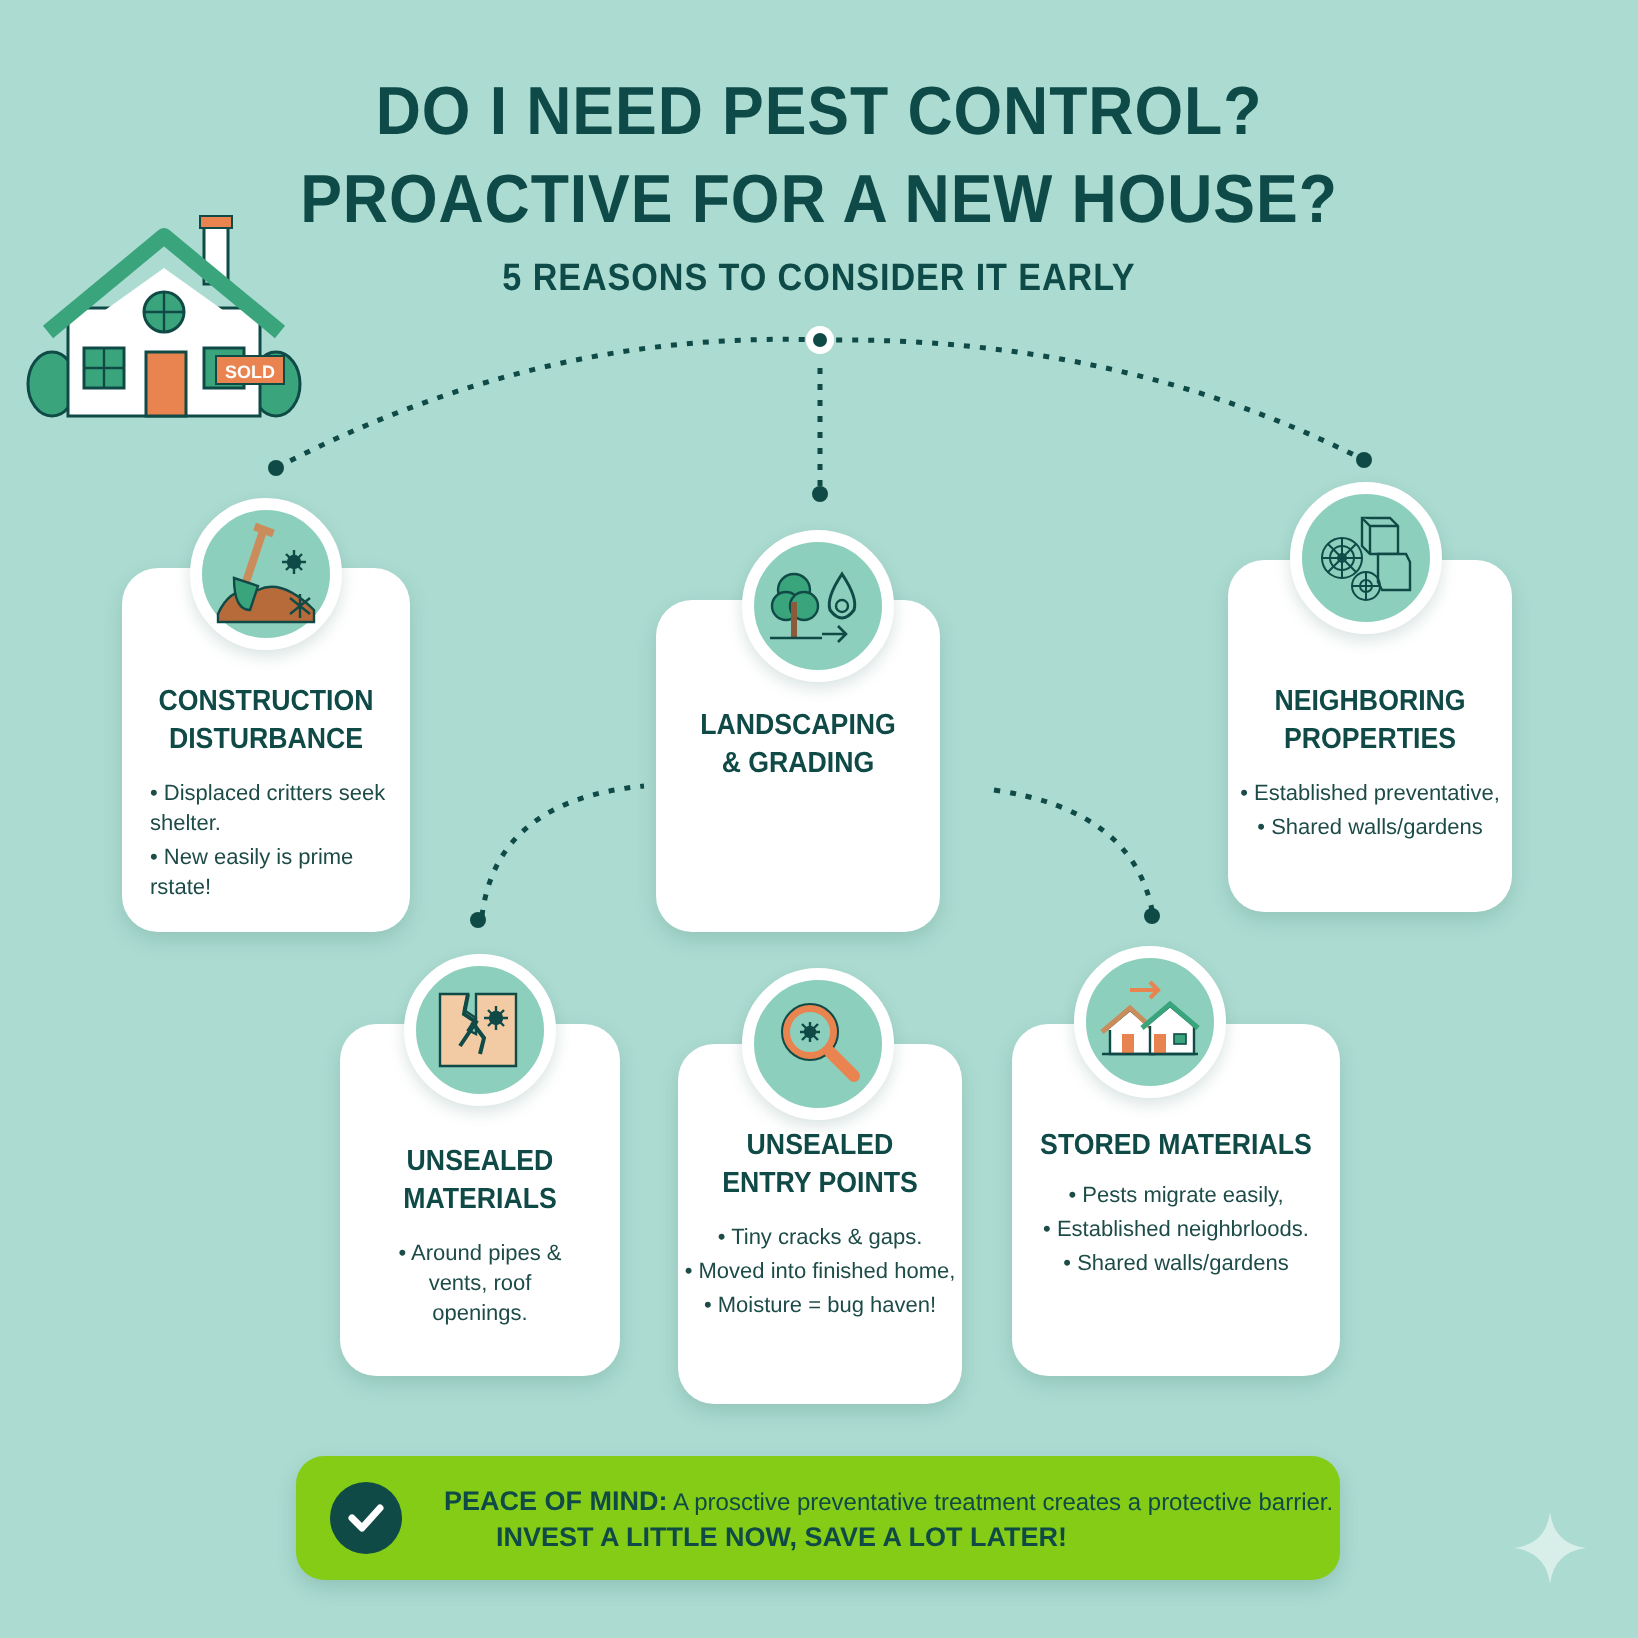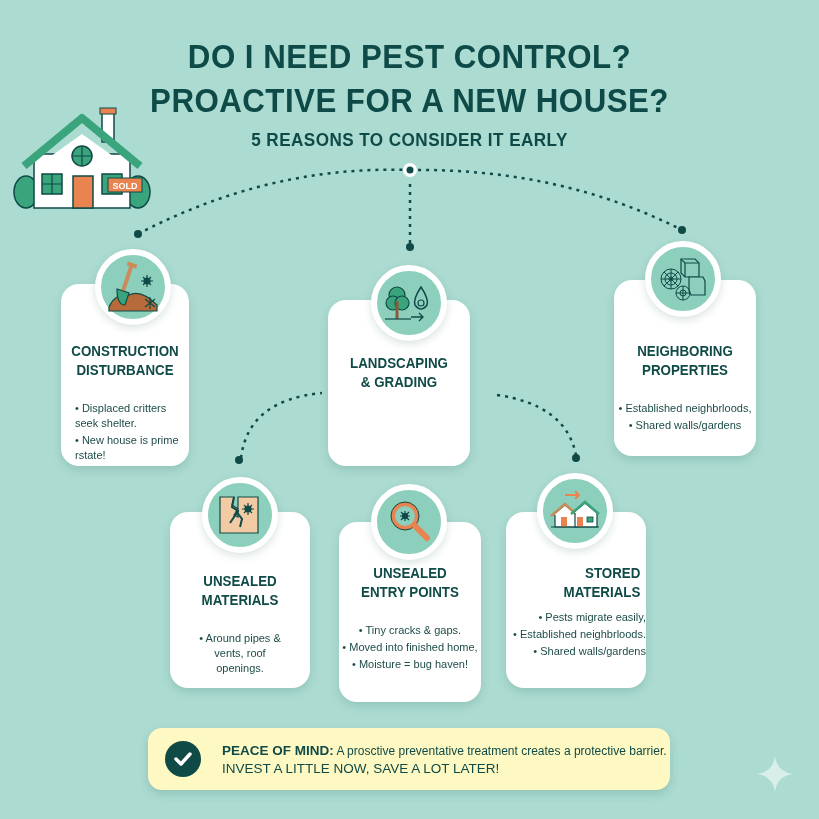--- a/index.html
+++ b/index.html
@@ -5,24 +5,24 @@
   html,body{margin:0;padding:0;}
   body{width:819px;height:819px;background:#acdbd1;position:relative;overflow:hidden;font-family:"Liberation Sans","DejaVu Sans",sans-serif;color:#0f4a47;}
   .title{position:absolute;left:0;width:819px;text-align:center;font-weight:700;color:#0e4b48;letter-spacing:0.5px;}
   .t1{top:36px;font-size:34px;line-height:40px;transform:scaleX(0.92);}
   .t2{top:80px;font-size:34px;line-height:40px;transform:scaleX(0.92);}
   .sub{top:128px;font-size:19px;line-height:24px;transform:scaleX(0.9);}
   svg.lines{position:absolute;left:0;top:0;}
   .card{position:absolute;background:#fff;border-radius:18px;box-shadow:0 4px 10px rgba(40,100,90,0.18);text-align:center;}
   .circle{position:absolute;width:64px;height:64px;border-radius:50%;background:#8ccfbc;border:6px solid #fff;box-shadow:0 3px 8px rgba(40,100,90,0.18);display:flex;align-items:center;justify-content:center;}
   .ctitle{font-weight:700;font-size:14.5px;line-height:19px;color:#0f4a47;transform:scaleX(0.92);}
-  .bullets{list-style:none;padding:0;margin:21px 0 0 0;font-size:11px;line-height:15px;color:#1d4c48;}
+  .bullets{list-style:none;padding:0;margin:10px 0 0 0;font-size:11px;line-height:15px;color:#1d4c48;}
   .bullets li{margin-bottom:2px;}
   .bullets li::before{content:"• ";}
-  .footer{position:absolute;left:148px;top:728px;width:522px;height:62px;background:#fef9c3;border-radius:14px;box-shadow:0 4px 10px rgba(40,100,90,0.2);}
+  .footer{position:absolute;left:148px;top:728px;width:522px;height:62px;background:#84cc16;border-radius:14px;box-shadow:0 4px 10px rgba(40,100,90,0.2);}
   .check{position:absolute;left:17px;top:13px;width:36px;height:36px;border-radius:50%;background:#0f4a47;display:flex;align-items:center;justify-content:center;}
   .ftext{position:absolute;left:74px;top:15px;font-size:12px;line-height:16px;color:#0f4a47;white-space:nowrap;}
   .ftext b{font-size:13.5px;}
   .sparkle{position:absolute;left:755px;top:754px;}
   .house{position:absolute;left:12px;top:104px;}
 </style>
 </head>
 <body>
 
 <div class="title t1">DO I NEED PEST CONTROL?</div>
@@ -57,27 +57,27 @@
   </g>
   <circle cx="410" cy="170" r="7" fill="#fff"></circle>
   <circle cx="410" cy="170" r="3.5" fill="#0f4a47"></circle>
   <circle cx="138" cy="234" r="4" fill="#0f4a47"></circle>
   <circle cx="682" cy="230" r="4" fill="#0f4a47"></circle>
   <circle cx="410" cy="247" r="4" fill="#0f4a47"></circle>
   <circle cx="239" cy="460" r="4" fill="#0f4a47"></circle>
   <circle cx="576" cy="458" r="4" fill="#0f4a47"></circle>
 </svg>
 
-<div class="card" style="left:61px;top:284px;width:128px;height:182px;">
+<div class="card" style="left:61px;top:284px;width:144px;height:182px;">
   <div style="padding-top:58px;">
     <div class="ctitle">CONSTRUCTION</div>
     <div class="ctitle">DISTURBANCE</div>
     <ul class="bullets" style="text-align:left;padding-left:14px;">
       <li>Displaced critters seek shelter.</li>
-      <li>New house is prime rstate!</li>
+      <li>New easily is prime rstate!</li>
     </ul>
   </div>
 </div>
 <div class="circle" style="left:95px;top:249px;">
   <svg width="56" height="56" viewBox="0 0 56 56">
     <path d="M4 48 Q10 34 24 36 Q36 30 52 46 L52 52 L4 52 Z" fill="#b86b3a" stroke="#0f4a47" stroke-width="1.2"></path>
     <path d="M26 8 L18 32" stroke="#c98c5a" stroke-width="4" stroke-linecap="round"></path>
     <rect x="22" y="4" width="10" height="4" fill="#c98c5a" transform="rotate(20 27 6)"></rect>
     <path d="M12 30 L24 34 L20 46 Q12 46 12 30 Z" fill="#3aa57c" stroke="#0f4a47" stroke-width="1.2"></path>
     <g stroke="#0f4a47" stroke-width="1.2">
@@ -107,21 +107,21 @@
     <circle cx="40" cy="28" r="3" fill="none" stroke="#0f4a47" stroke-width="1.2"></circle>
     <path d="M30 42 H42 M38 38 L42 42 L38 46" fill="none" stroke="#0f4a47" stroke-width="1.3"></path>
   </svg>
 </div>
 
 <div class="card" style="left:614px;top:280px;width:142px;height:176px;">
   <div style="padding-top:62px;text-align:center;">
     <div class="ctitle">NEIGHBORING</div>
     <div class="ctitle">PROPERTIES</div>
     <ul class="bullets">
-      <li>Established neighbrloods,</li>
+      <li>Established preventative,</li>
       <li>Shared walls/gardens</li>
     </ul>
   </div>
 </div>
 <div class="circle" style="left:645px;top:241px;">
   <svg width="56" height="56" viewBox="0 0 56 56">
     <g fill="#8ccfbc" stroke="#0f4a47" stroke-width="1.2">
       <path d="M26 8 L40 8 L44 12 L44 26 L30 26 L26 22 Z"></path>
       <path d="M26 8 L30 12 L44 12 M30 12 V26"></path>
       <path d="M34 26 L48 26 L50 30 L50 44 L36 44 L34 40 Z"></path>
@@ -174,21 +174,21 @@
     <circle cx="24" cy="22" r="12" fill="#8ccfbc" stroke="#e9834f" stroke-width="4"></circle>
     <circle cx="24" cy="22" r="14" fill="none" stroke="#0f4a47" stroke-width="1"></circle>
     <path d="M34 32 L46 44" stroke="#e9834f" stroke-width="6" stroke-linecap="round"></path>
     <g stroke="#0f4a47" stroke-width="1.2">
         <circle cx="24" cy="22" r="2.5" fill="#0f4a47"></circle>
         <path d="M19 22 H29 M24 17 V27 M20 18 L28 26 M28 18 L20 26"></path>
       </g>
   </svg>
 </div>
 
-<div class="card" style="left:506px;top:512px;width:140px;height:176px;text-align:right;">
+<div class="card" style="left:506px;top:512px;width:164px;height:176px;">
   <div style="padding-top:52px;">
     <div class="ctitle">STORED MATERIALS</div>
     <ul class="bullets" style="margin-top:8px;">
       <li>Pests migrate easily,</li>
       <li>Established neighbrloods.</li>
       <li>Shared walls/gardens</li>
     </ul>
   </div>
 </div>
 <div class="circle" style="left:537px;top:473px;">
@@ -206,19 +206,19 @@
 </div>
 
 <div class="footer">
   <div class="check">
     <svg width="22" height="22" viewBox="0 0 22 22">
         <path d="M4 11 L9 16 L18 6" fill="none" stroke="#fff" stroke-width="3.5" stroke-linecap="round" stroke-linejoin="round"></path>
       </svg>
   </div>
   <div class="ftext">
     <div><b>PEACE OF MIND:</b><span> A prosctive preventative treatment creates a protective barrier.</span></div>
-    <div style="font-weight:400;font-size:13.5px;margin-top:2px;">INVEST A LITTLE NOW, SAVE A LOT LATER!</div>
+    <div style="font-weight:700;font-size:13.5px;margin-top:2px;margin-left:26px;">INVEST A LITTLE NOW, SAVE A LOT LATER!</div>
   </div>
 </div>
 
 <svg class="sparkle" width="40" height="40" viewBox="0 0 40 40">
   <path d="M20 2 Q22 18 38 20 Q22 22 20 38 Q18 22 2 20 Q18 18 20 2 Z" fill="#d8efe9"></path>
 </svg>
 
 </body></html>

